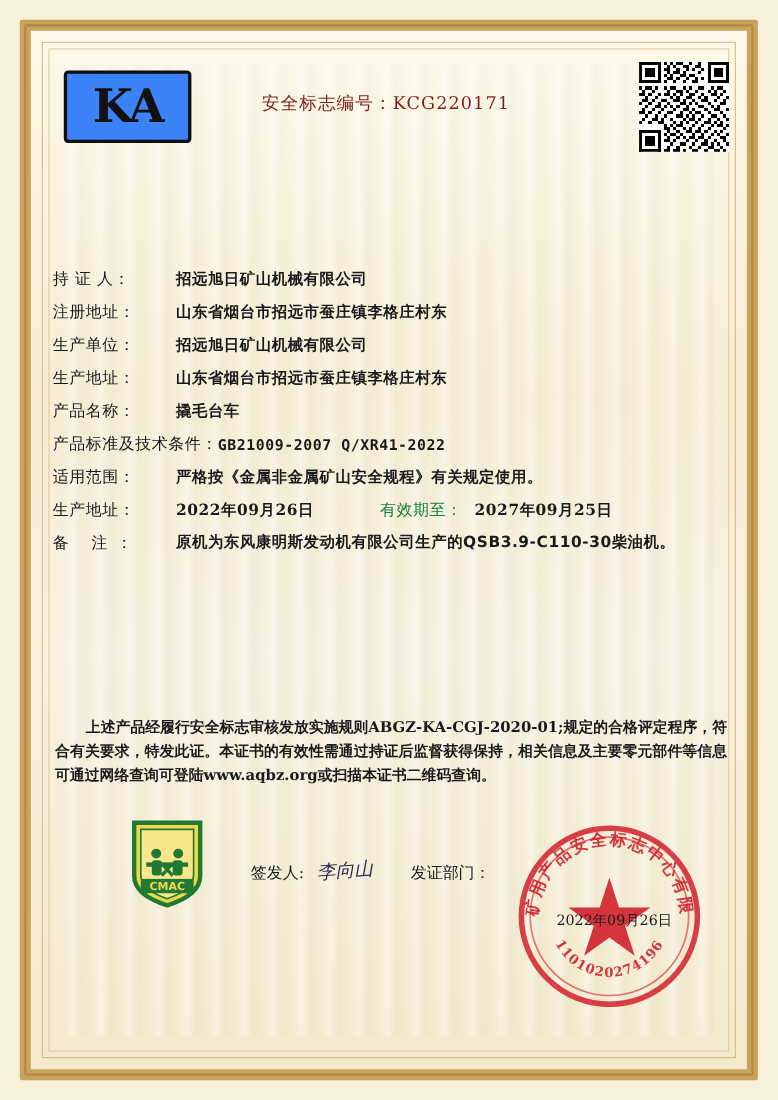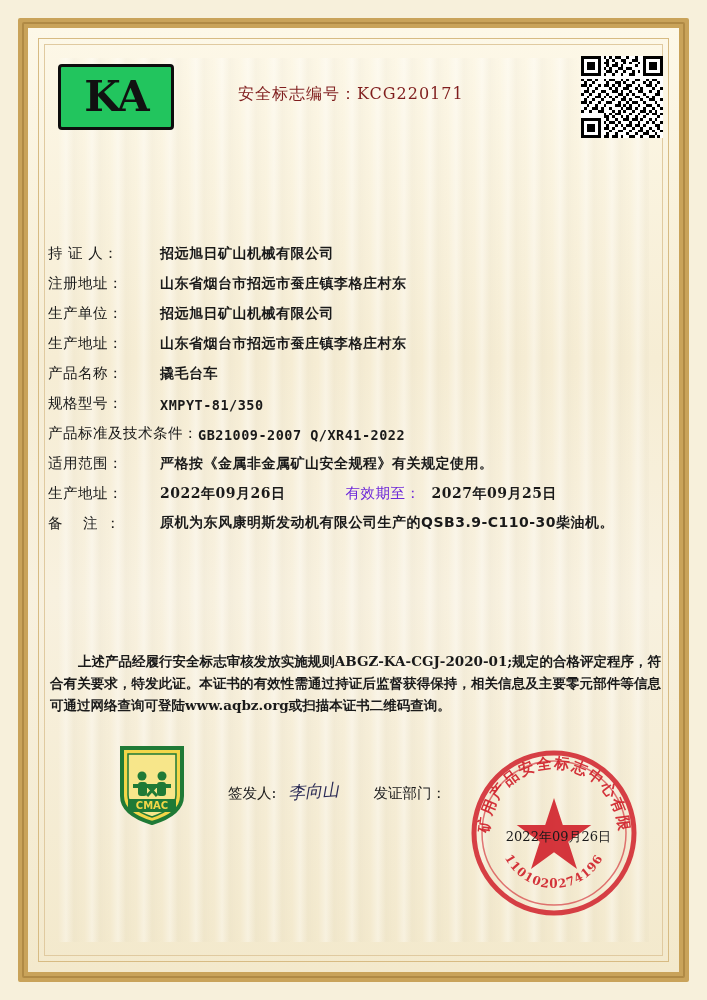--- a/index.html
+++ b/index.html
@@ -47,21 +47,21 @@
       rgba(255,255,255,0.0) 0px,
       rgba(255,255,255,0.35) 8px,
       rgba(0,0,0,0.015) 16px,
       rgba(255,255,255,0.0) 26px);
     pointer-events:none;
   }
   
   .logo{
     position:absolute;left:58px;top:64px;
     width:110px;height:60px;
-    background:#22c55e;
+    background:#3b82f6;
     border:3px solid #0d0d0d;
     border-radius:4px;
     display:flex;align-items:center;justify-content:center;
   }
   .logo span{
     font-family:"DejaVu Serif","Liberation Serif",serif;
     font-weight:bold;font-size:42px;color:#111;letter-spacing:-2px;
     line-height:1;
   }
   .cert-no{
@@ -102,21 +102,21 @@
   .lbl.wide{width:150px;}
   .val{
     font-size:14px;color:#1a1a1a;
     font-weight:bold;
     letter-spacing:0.5px;
   }
   .val.mono{font-family:"DejaVu Sans Mono","Liberation Mono",monospace;font-size:13.5px;}
   .row.dates{margin-bottom:11px;}
   .date-gap{width:60px;flex:none;}
   .lbl2{
-    width:86px;flex:none;font-size:14.5px;color:#6d28d9;letter-spacing:0.5px;
+    width:86px;flex:none;font-size:14.5px;color:#15803d;letter-spacing:0.5px;
   }
   .note-row{display:flex;align-items:flex-start;margin-top:4px;}
   .note-lbl{width:112px;flex:none;font-size:14.5px;letter-spacing:8px;
     font-family:"DejaVu Serif","Liberation Serif",serif;color:#1a1a1a;}
   
   .para{
     position:absolute;left:50px;right:46px;top:650px;
     font-family:"DejaVu Serif","Liberation Serif",serif;
     font-size:13.5px;
     line-height:22px;
@@ -418,24 +418,20 @@
     </div>
     <div class="row">
       <div class="lbl">生产地址：</div>
       <div class="val">山东省烟台市招远市蚕庄镇李格庄村东</div>
     </div>
     <div class="row">
       <div class="lbl">产品名称：</div>
       <div class="val">撬毛台车</div>
     </div>
     <div class="row">
-      <div class="lbl">规格型号：</div>
-      <div class="val mono">XMPYT-81/350</div>
-    </div>
-    <div class="row">
       <div class="lbl wide">产品标准及技术条件：</div>
       <div class="val mono">GB21009-2007 Q/XR41-2022</div>
     </div>
     <div class="row">
       <div class="lbl">适用范围：</div>
       <div class="val">严格按《金属非金属矿山安全规程》有关规定使用。</div>
     </div>
     <div class="row dates">
       <div class="lbl">生产地址：</div>
       <div class="val">2022年09月26日</div>

